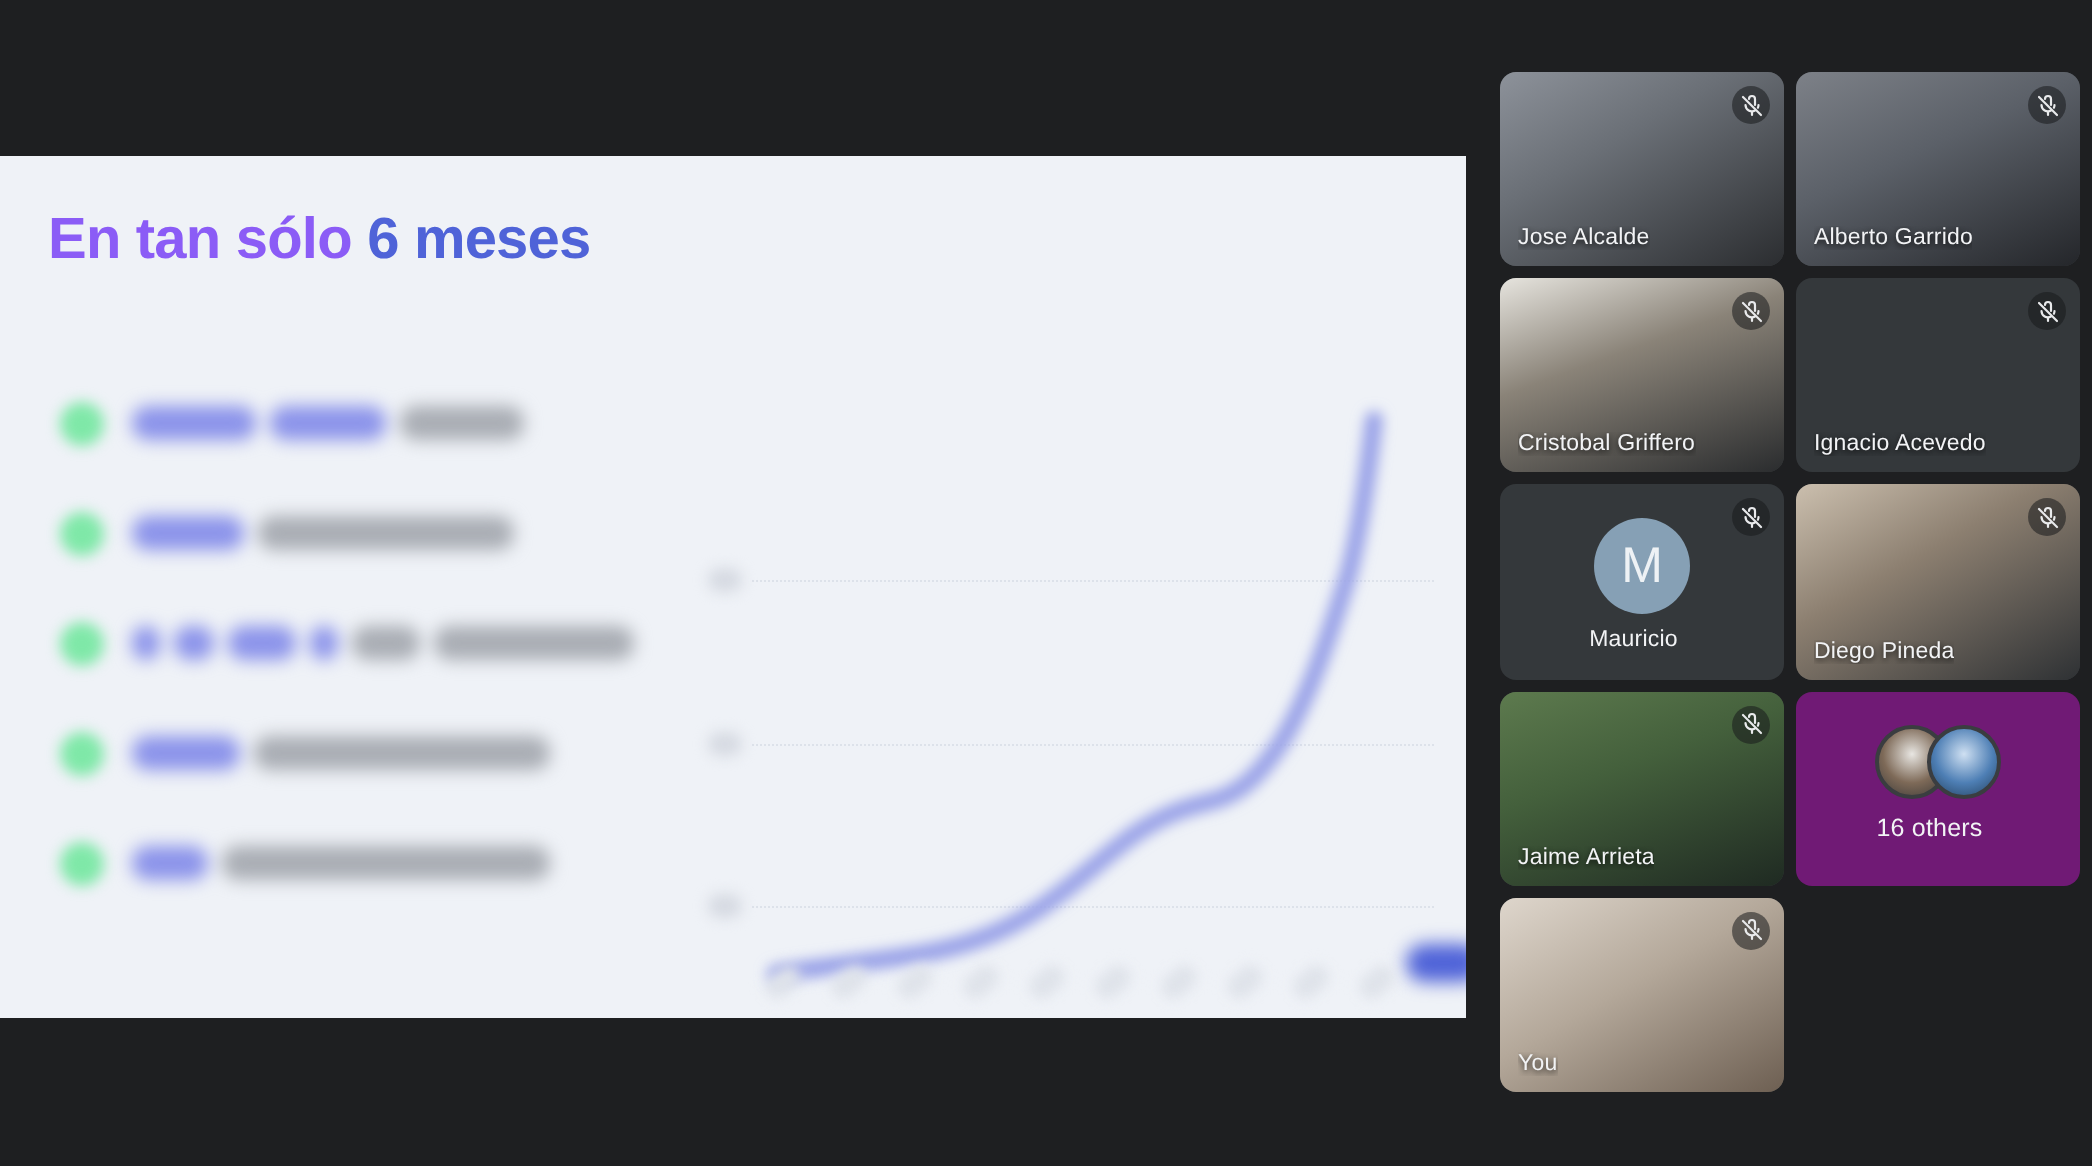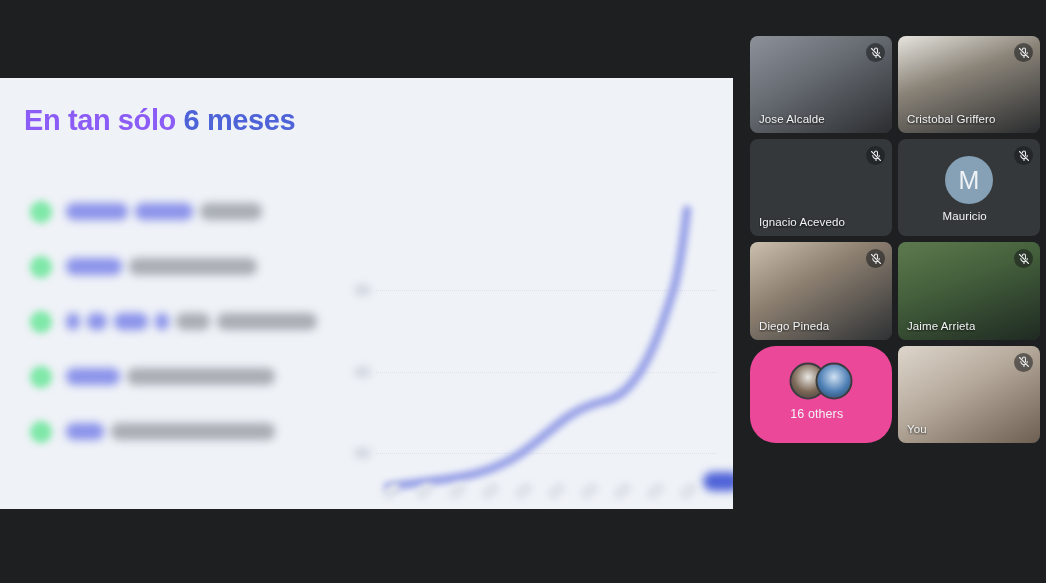--- a/index.html
+++ b/index.html
@@ -93,21 +93,21 @@
   .avatar-initial{
     position:absolute;left:50%;top:42%;transform:translate(-50%,-50%);
     width:48px;height:48px;border-radius:50%;background:#86a0b5;
     display:flex;align-items:center;justify-content:center;
     color:#eef2f5;font-size:25px;
   }
   .tile.avatar-tile .tile-name,.tile.others-tile .tile-name{text-shadow:none;}
   .tile.avatar-tile .tile-name{left:0;right:0;bottom:14px;text-align:center;}
 
   
-  .others-tile{background:#ec4899;border-radius:26px;}
+  .others-tile{background:#701a75;}
   .others-stack{
     position:absolute;left:50%;top:36%;transform:translate(-50%,-50%);
     display:flex;
   }
   .others-stack .av{
     width:33px;height:33px;border-radius:50%;border:2px solid #3a3d40;
     background:#6d7c8c;overflow:hidden;position:relative;
   }
   .others-stack .av:nth-child(2){margin-left:-11px;}
   .others-tile .tile-name{left:0;right:0;bottom:22px;text-align:center;font-size:12.5px;}
@@ -211,20 +211,33 @@
           <path d="M9 5a3 3 0 0 1 6 0v6"></path>
           <path d="M5.5 11a6.5 6.5 0 0 0 9.5 5.6"></path>
           <path d="M18.5 11a6.4 6.4 0 0 1-.6 2.7"></path>
           <path d="M12 18v3"></path>
           <path d="M3 3l18 18"></path>
         </svg>
       </div>
       <div class="tile-name">Jose Alcalde</div>
     </div>
     <div class="tile">
+      <div class="tile-bg" style="background: linear-gradient(155deg, rgb(125, 129, 136) 0%, rgb(91, 96, 104) 42%, rgb(36, 38, 42) 100%);"></div>
+      <div class="mic-off">
+        <svg width="12" height="12" viewBox="0 0 24 24" fill="none" stroke="#e9eaec" stroke-width="2.2" stroke-linecap="round">
+          <path d="M9 5a3 3 0 0 1 6 0v6"></path>
+          <path d="M5.5 11a6.5 6.5 0 0 0 9.5 5.6"></path>
+          <path d="M18.5 11a6.4 6.4 0 0 1-.6 2.7"></path>
+          <path d="M12 18v3"></path>
+          <path d="M3 3l18 18"></path>
+        </svg>
+      </div>
+      <div class="tile-name">Alberto Garrido</div>
+    </div>
+    <div class="tile">
       <div class="tile-bg" style="background: linear-gradient(160deg, rgb(230, 228, 222) 0%, rgb(138, 131, 120) 40%, rgb(42, 44, 46) 100%);"></div>
       <div class="mic-off">
         <svg width="12" height="12" viewBox="0 0 24 24" fill="none" stroke="#e9eaec" stroke-width="2.2" stroke-linecap="round">
           <path d="M9 5a3 3 0 0 1 6 0v6"></path>
           <path d="M5.5 11a6.5 6.5 0 0 0 9.5 5.6"></path>
           <path d="M18.5 11a6.4 6.4 0 0 1-.6 2.7"></path>
           <path d="M12 18v3"></path>
           <path d="M3 3l18 18"></path>
         </svg>
       </div>

